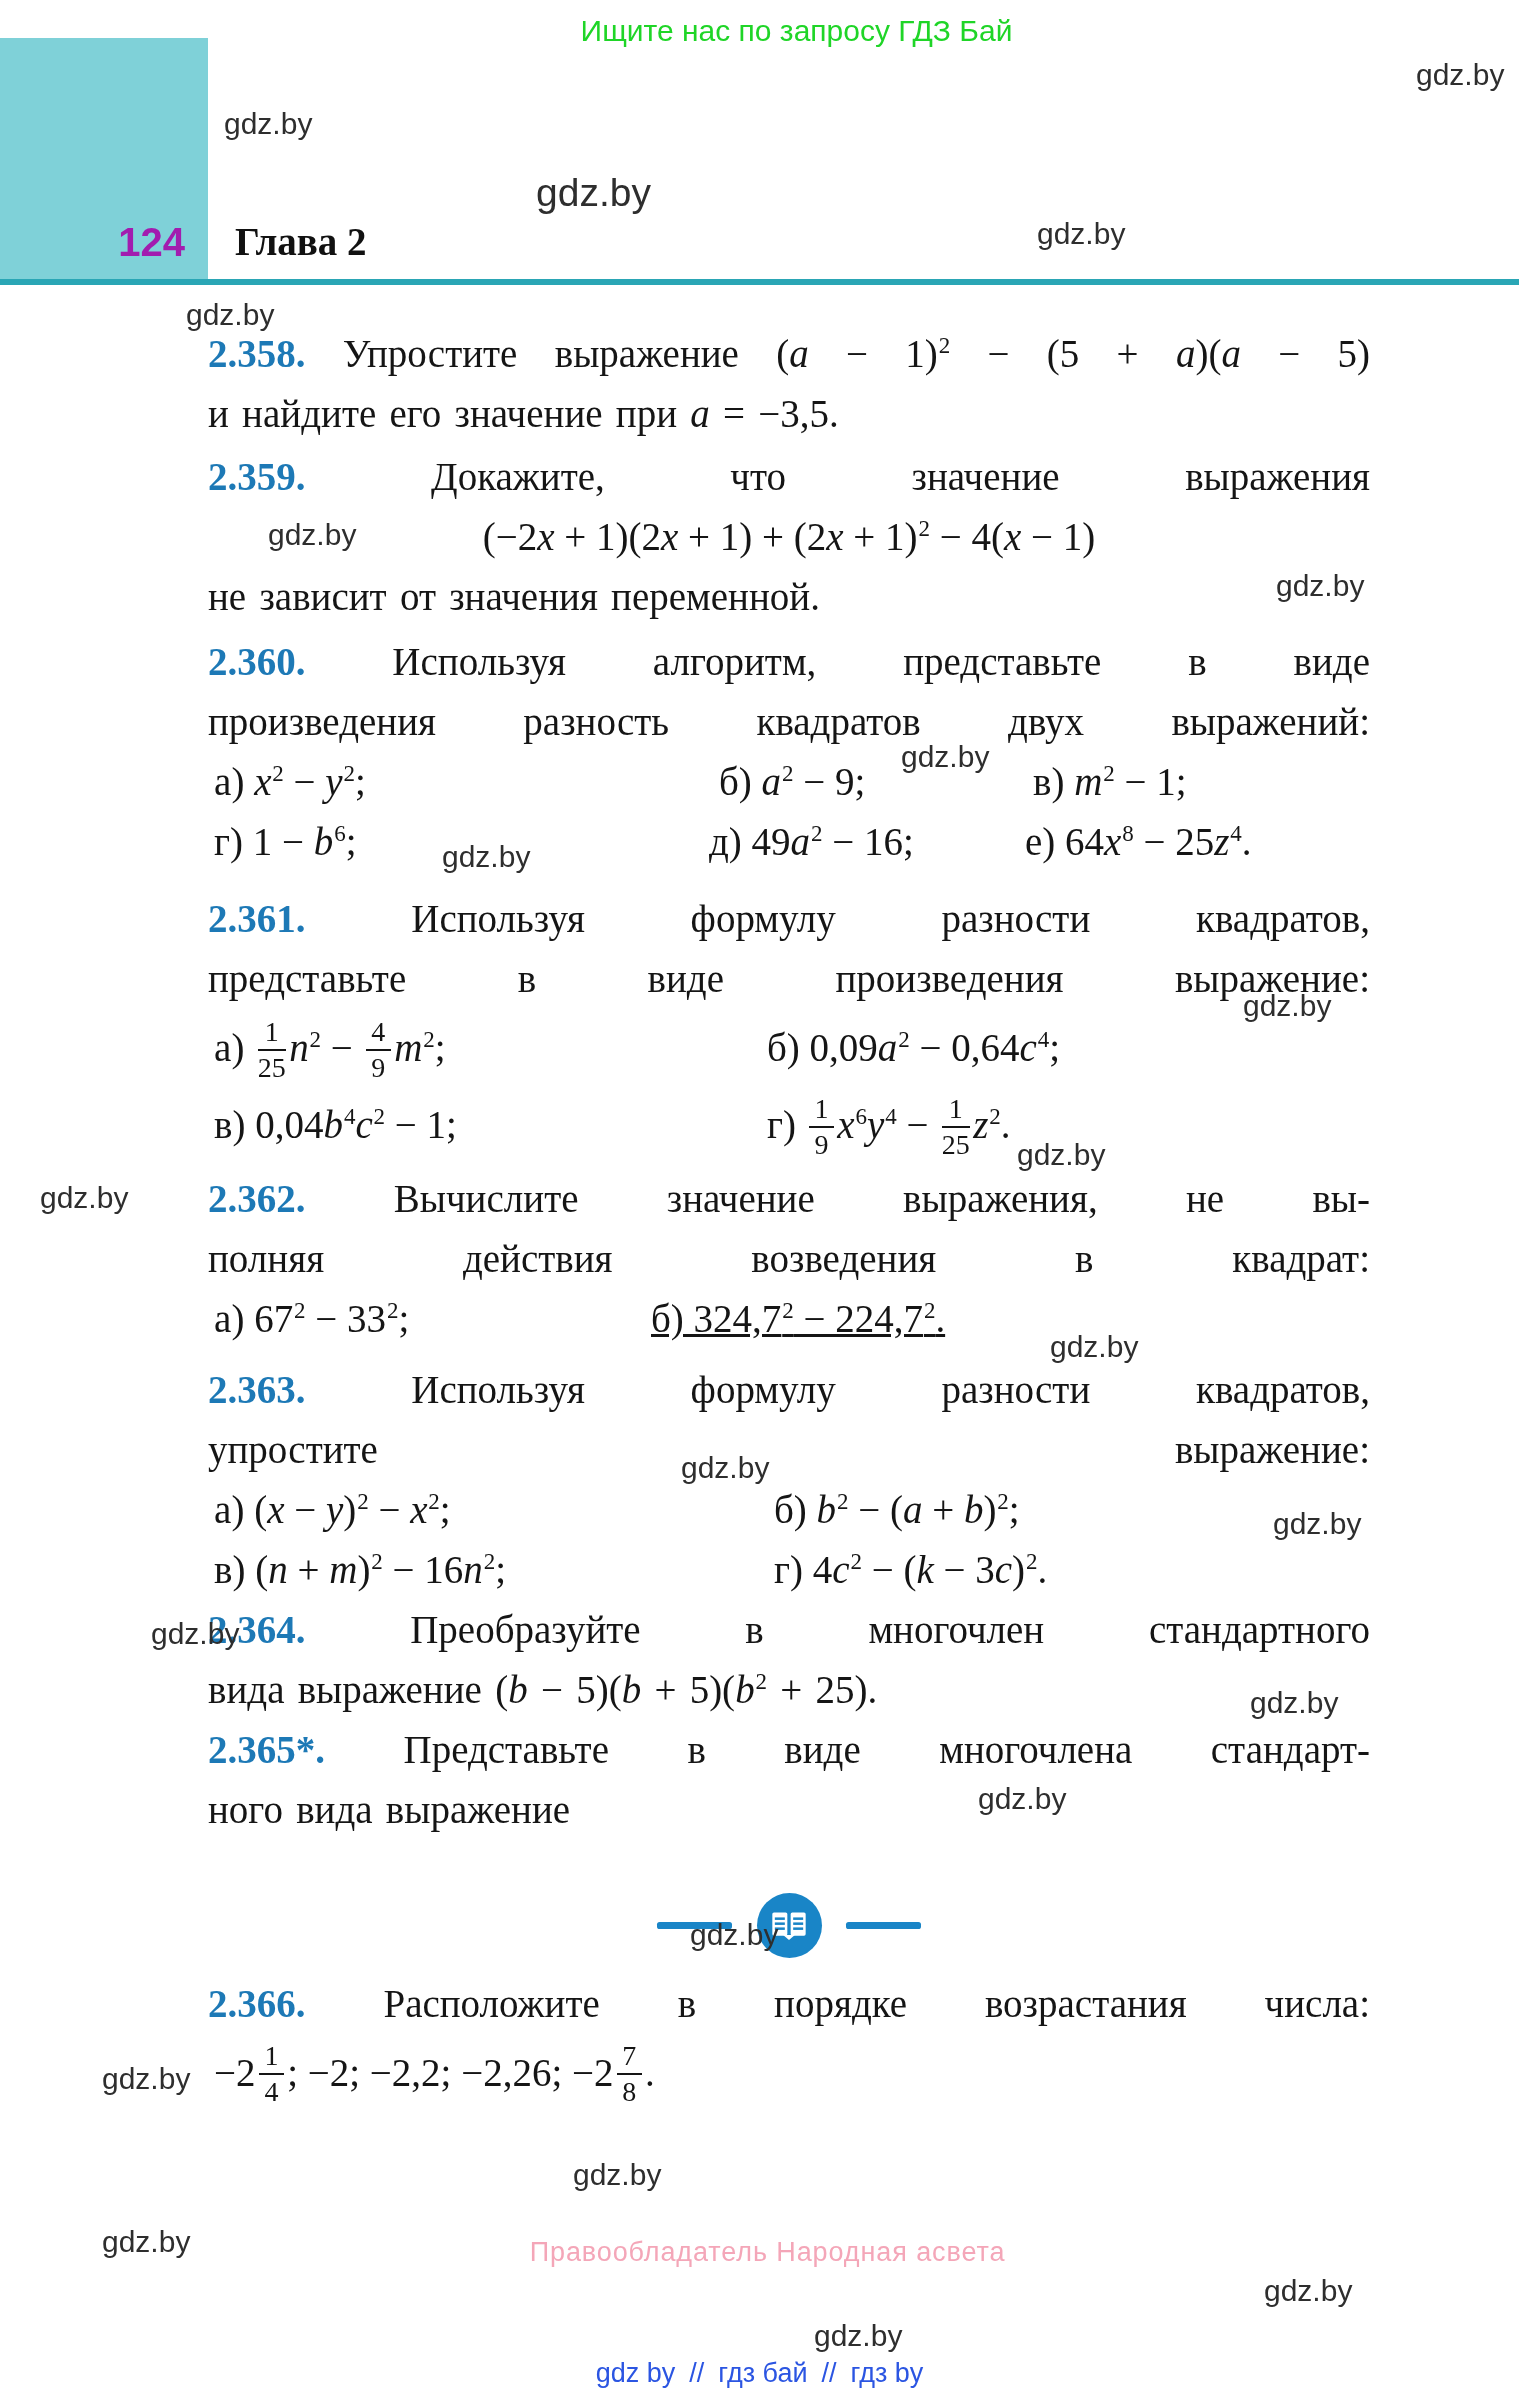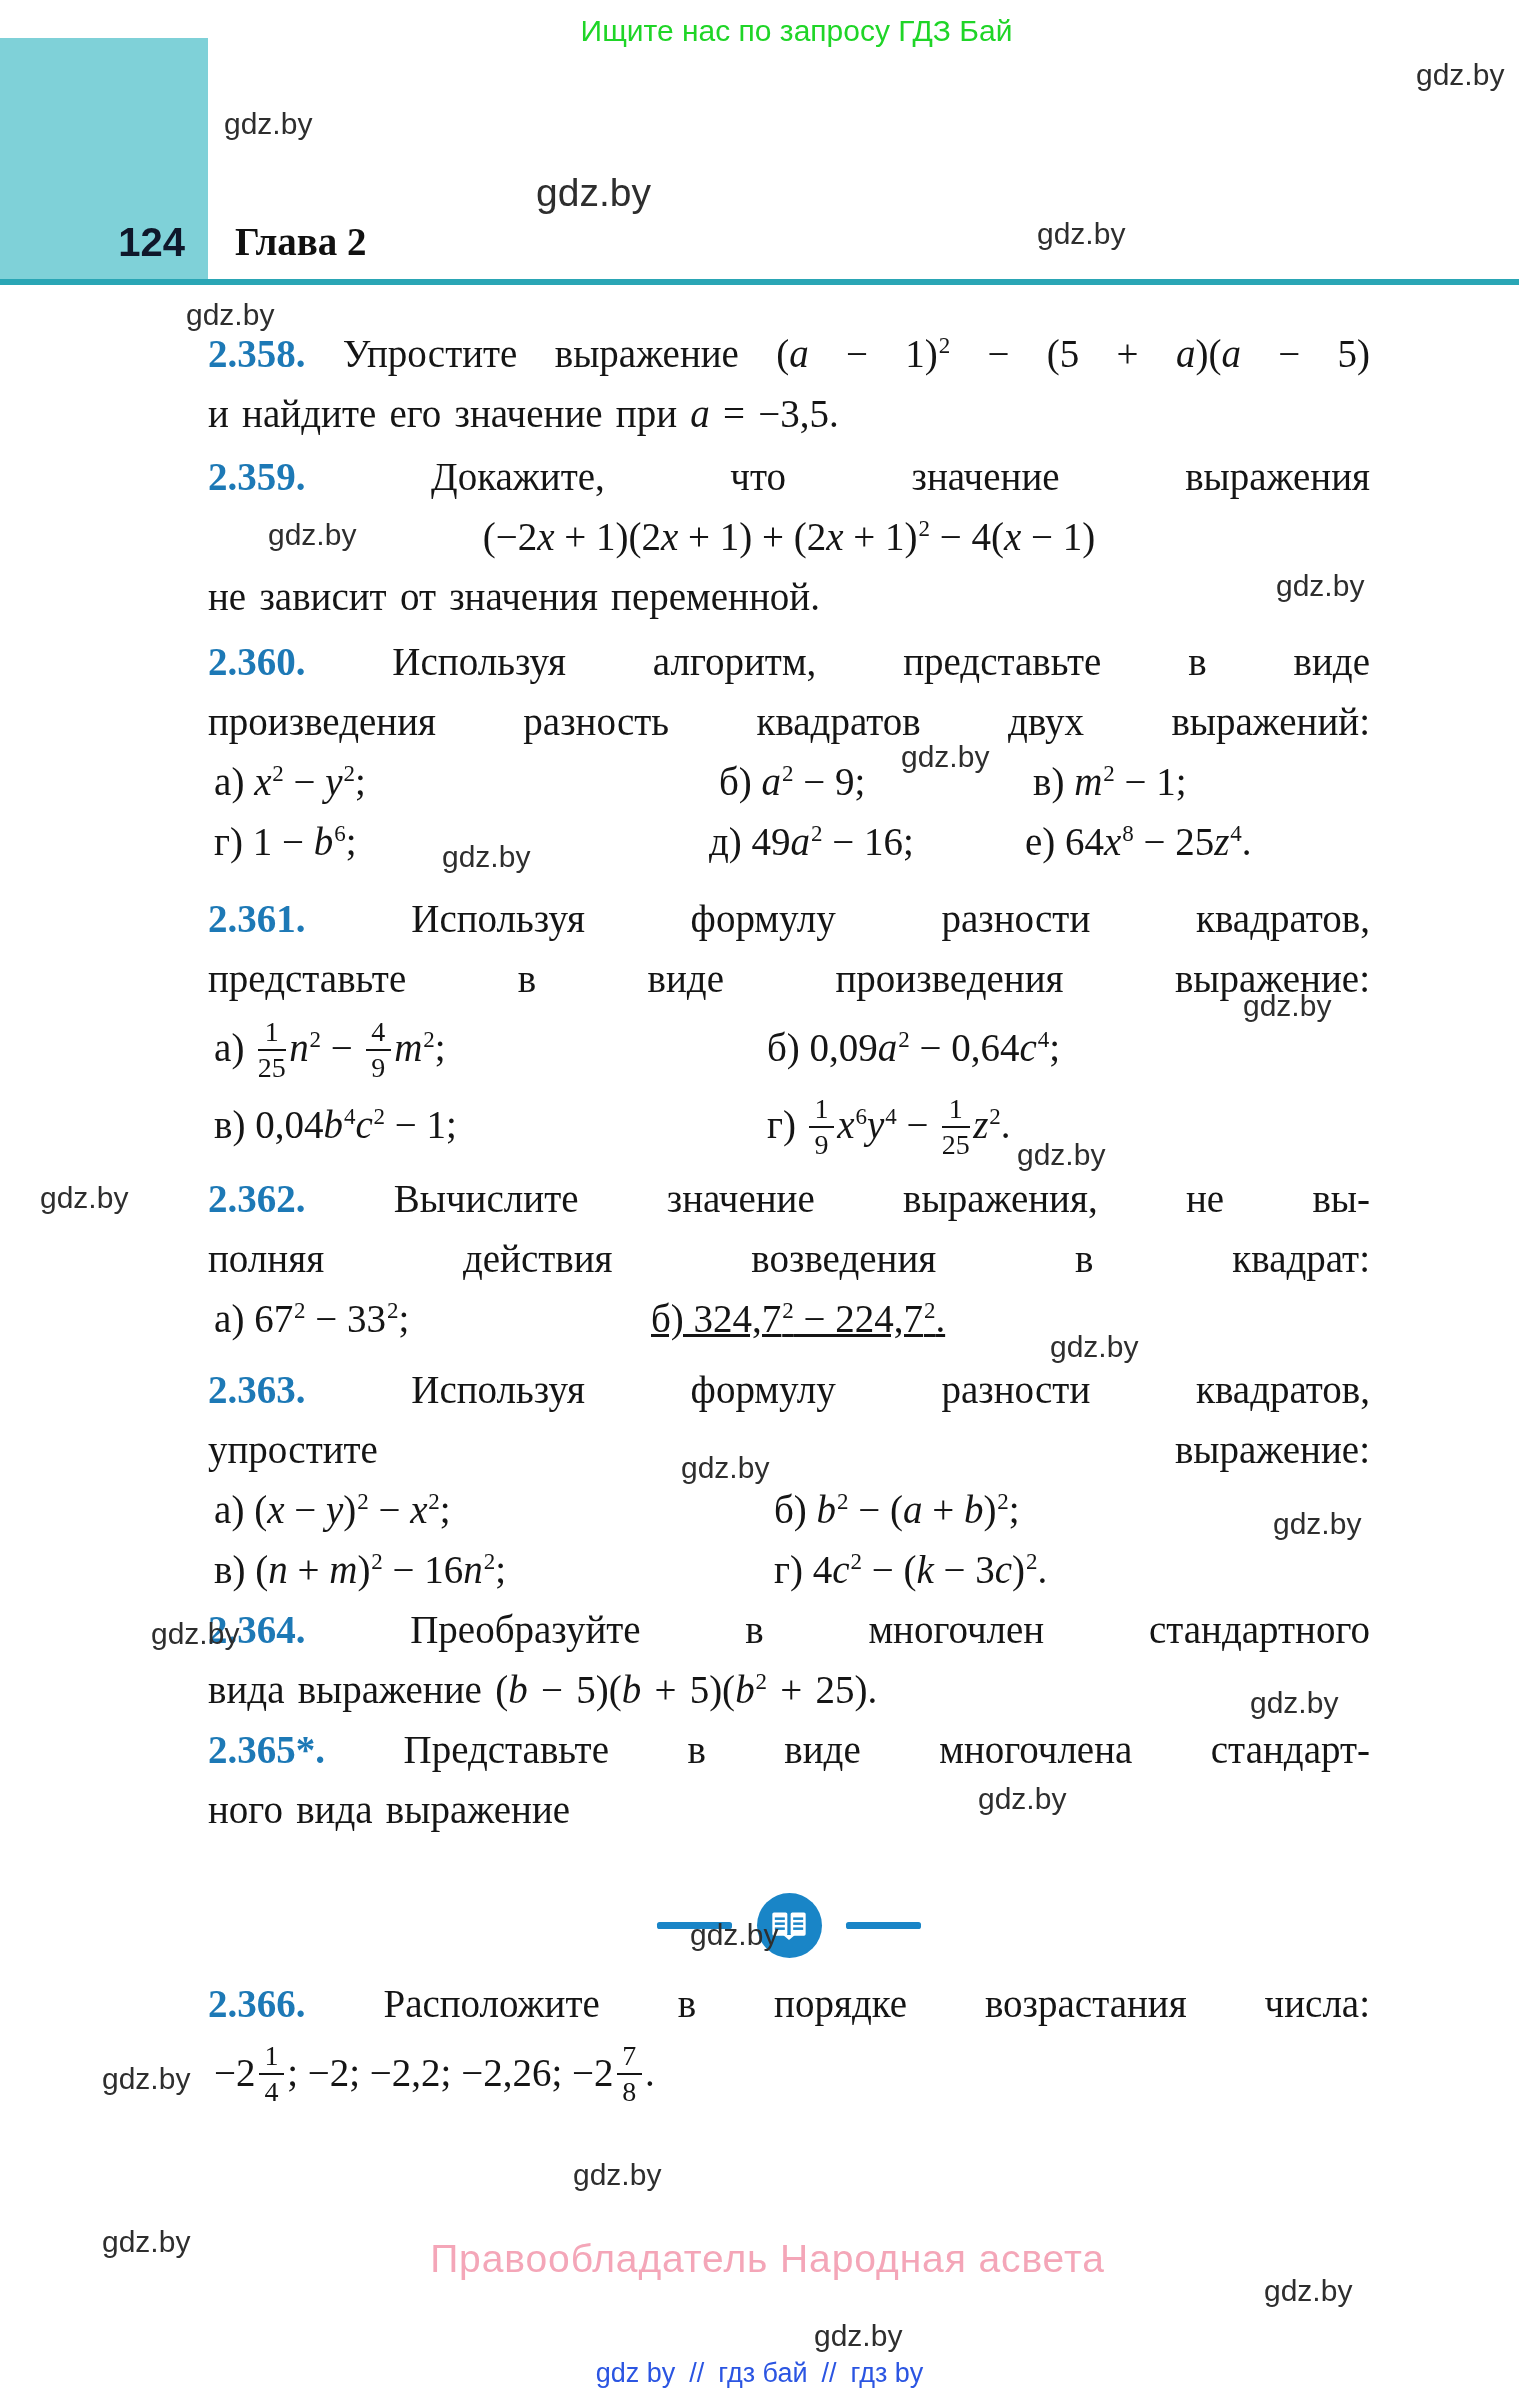--- a/index.html
+++ b/index.html
@@ -5,21 +5,21 @@
   html,body{margin:0;padding:0}
   body{width:1519px;height:2401px;position:relative;background:#ffffff;
        font-family:"Liberation Serif",serif;color:#151515;overflow:hidden}
 
   .banner{position:absolute;top:14px;left:0;right:0;text-align:center;
           transform:translateX(37px);font-family:"Liberation Sans",sans-serif;
           font-size:30px;color:#1fd527}
 
   .teal-block{position:absolute;left:0;top:38px;width:208px;height:241px;background:#7fd1d8}
   .hdr-num{position:absolute;right:23px;bottom:14px;font-family:"Liberation Sans",sans-serif;
-           font-weight:bold;font-size:40px;color:#0f172a}
+           font-weight:bold;font-size:40px;color:#a21caf}
   .hdr-chapter{position:absolute;left:235px;top:219px;font-weight:bold;font-size:39px;color:#111}
   .teal-line{position:absolute;left:0;top:279px;width:100%;height:6.1px;background:#2aa6b5}
 
   main{position:absolute;top:324px;left:0;width:1519px;box-sizing:border-box;
        padding:0 149px 0 208px}
   .row{font-size:39px;line-height:60px}
   .row.first,.row.cont{text-align:justify;text-align-last:justify}
   .row.contl{word-spacing:3.5px}
   .row.center{text-align:center;text-align-last:center}
   .row.items{position:relative;height:60px;line-height:60px}
@@ -42,21 +42,21 @@
   .divider{display:flex;align-items:center;justify-content:center;gap:24.5px;
            margin-top:53px;height:65px}
   .dline{width:75px;height:6.1px;background:#1985c7;border-radius:2.6px}
   .dcircle{width:65px;height:65px;border-radius:50%;background:#1985c7;
            display:flex;align-items:center;justify-content:center}
 
   .wm{position:absolute;font-family:"Liberation Sans",sans-serif;font-size:30px;
       color:#2e2e2e;white-space:nowrap;z-index:4}
 
   .footer-copy{position:absolute;top:2237px;left:16px;right:0;text-align:center;
-               font-family:"Liberation Sans",sans-serif;font-size:39px;
+               font-family:"Liberation Sans",sans-serif;font-size:27px;
                color:#f4a6b8;letter-spacing:0.9px}
   .footer-links{position:absolute;top:2358px;left:0;right:0;text-align:center;
                 font-family:"Liberation Sans",sans-serif;font-size:27px;color:#2b55e2}
   .flink{color:#2b55e2;text-decoration:none;cursor:pointer}
   .fsep{margin:0 14px}
 </style>
 </head>
 <body>
 
 <div class="banner">Ищите нас по запросу ГДЗ Бай</div>

